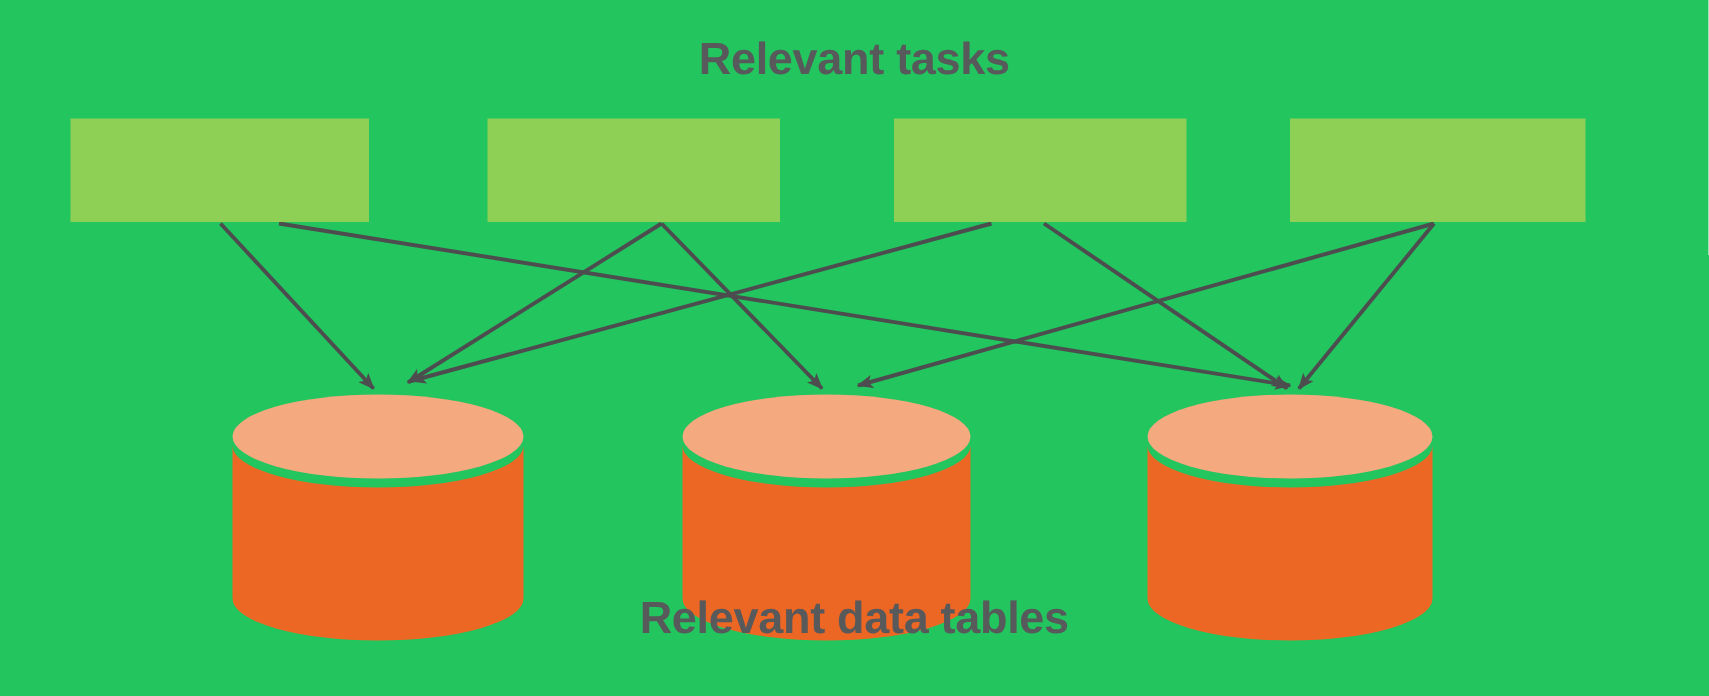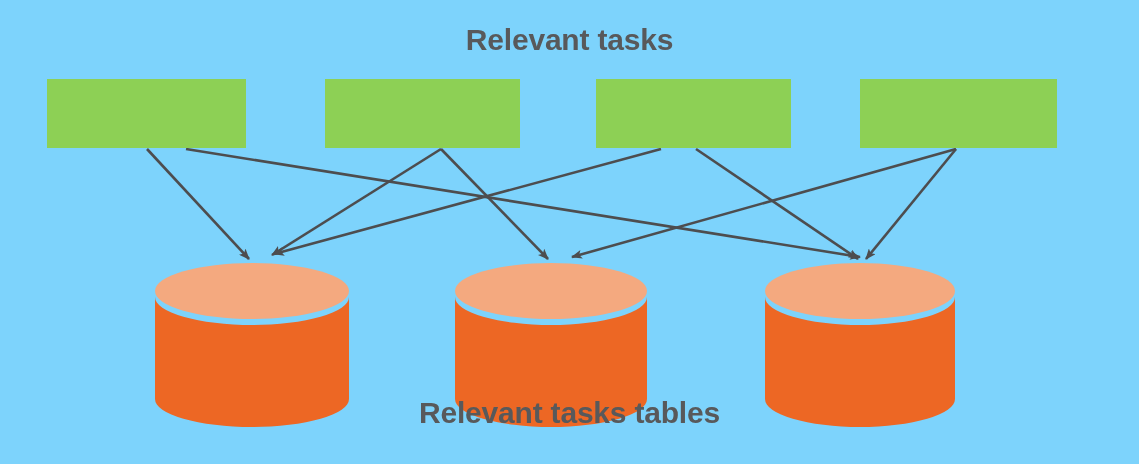--- a/index.html
+++ b/index.html
@@ -7,21 +7,21 @@
     padding: 0;
     background: #ffffff;
   }
   body {
     font-family: "Liberation Sans", sans-serif;
   }
   #diagram-root {
     position: relative;
     width: 1139px;
     height: 464px;
-    background: #7dd3fc;
+    background: #22c55e;
     overflow: hidden;
   }
   .heading {
     position: absolute;
     width: 100%;
     left: 0;
     text-align: center;
     font-family: "Liberation Sans", sans-serif;
     font-weight: bold;
     font-size: 30px;
@@ -79,15 +79,15 @@
           <path d="M 455 297 A 96 28 0 0 0 647 297 L 647 399 A 96 28 0 0 1 455 399 Z" fill="#ED6724"></path>
           <ellipse cx="551" cy="291" rx="96" ry="28" fill="#F4A97F"></ellipse>
         </g>
         <g>
           <path d="M 765 297 A 95 28 0 0 0 955 297 L 955 399 A 95 28 0 0 1 765 399 Z" fill="#ED6724"></path>
           <ellipse cx="860" cy="291" rx="95" ry="28" fill="#F4A97F"></ellipse>
         </g>
       </g>
   </svg>
 
-  <div class="heading" id="title-relevant-tables">Relevant tasks tables</div>
+  <div class="heading" id="title-relevant-tables">Relevant data tables</div>
 
 </div>
 
 </body></html>

